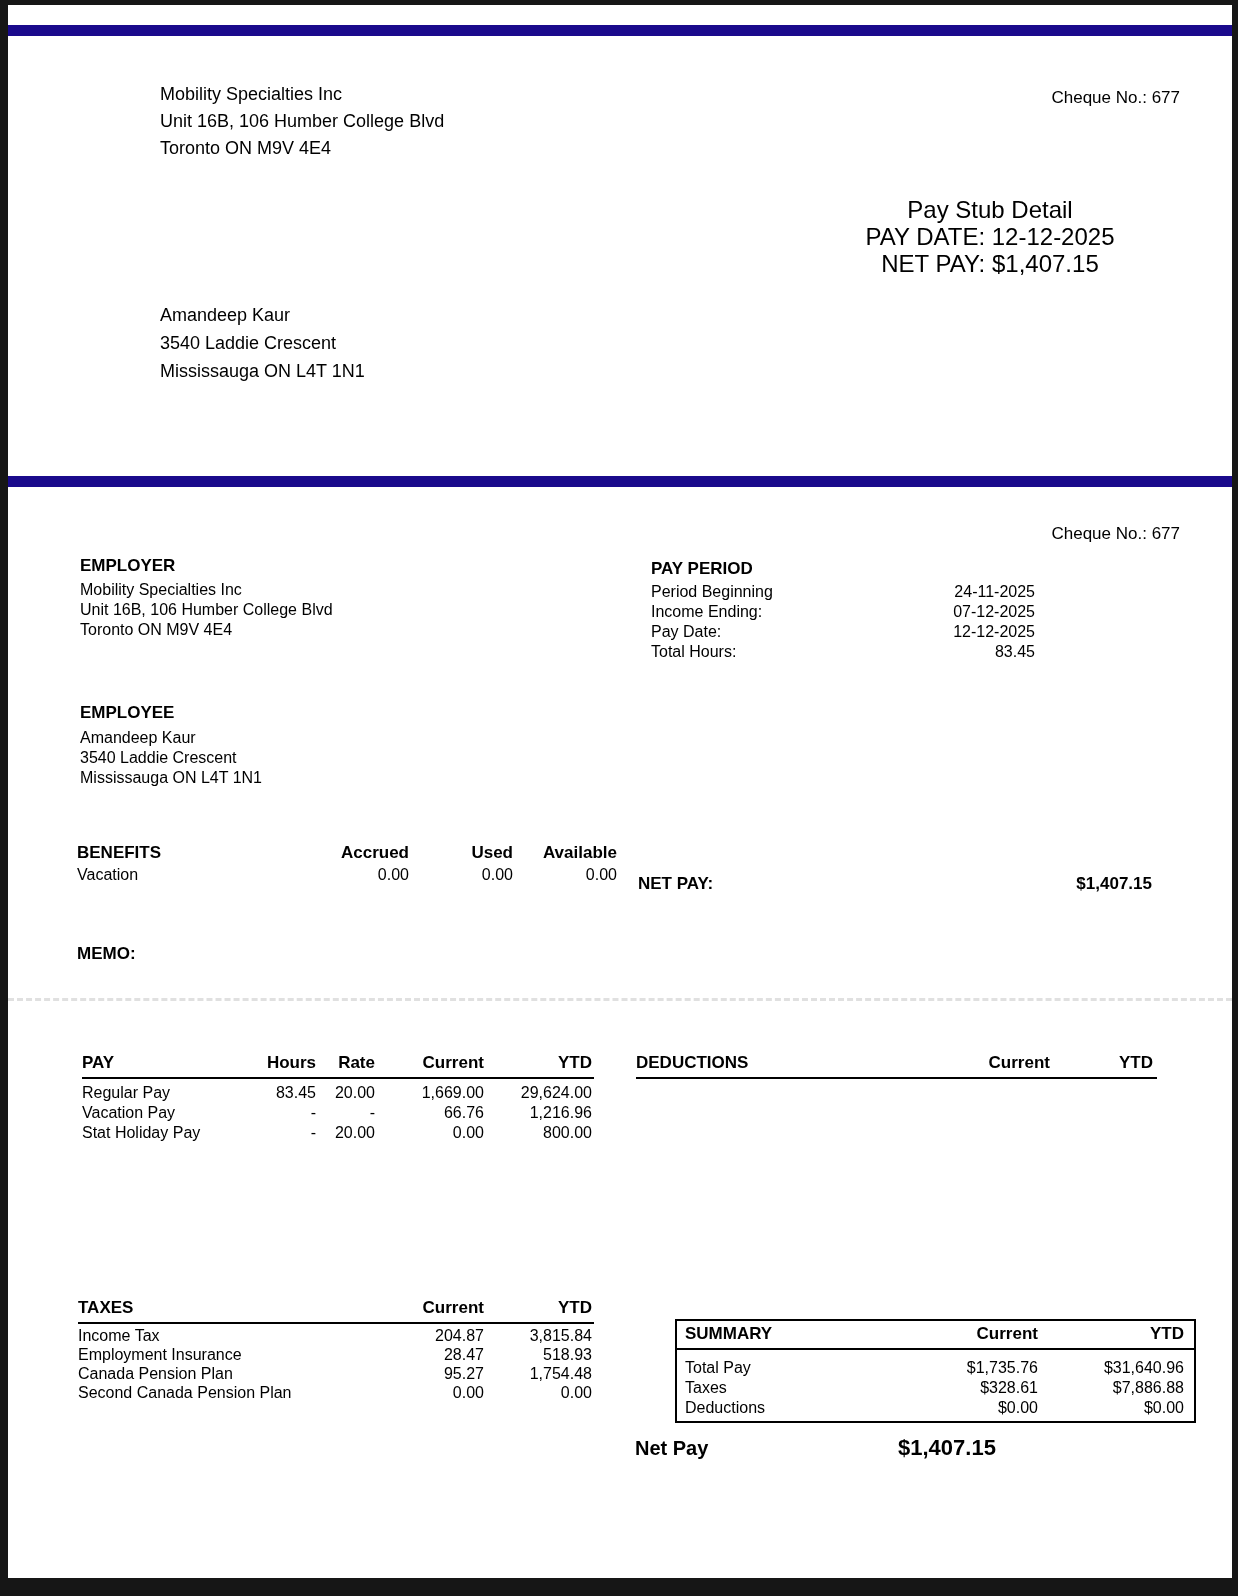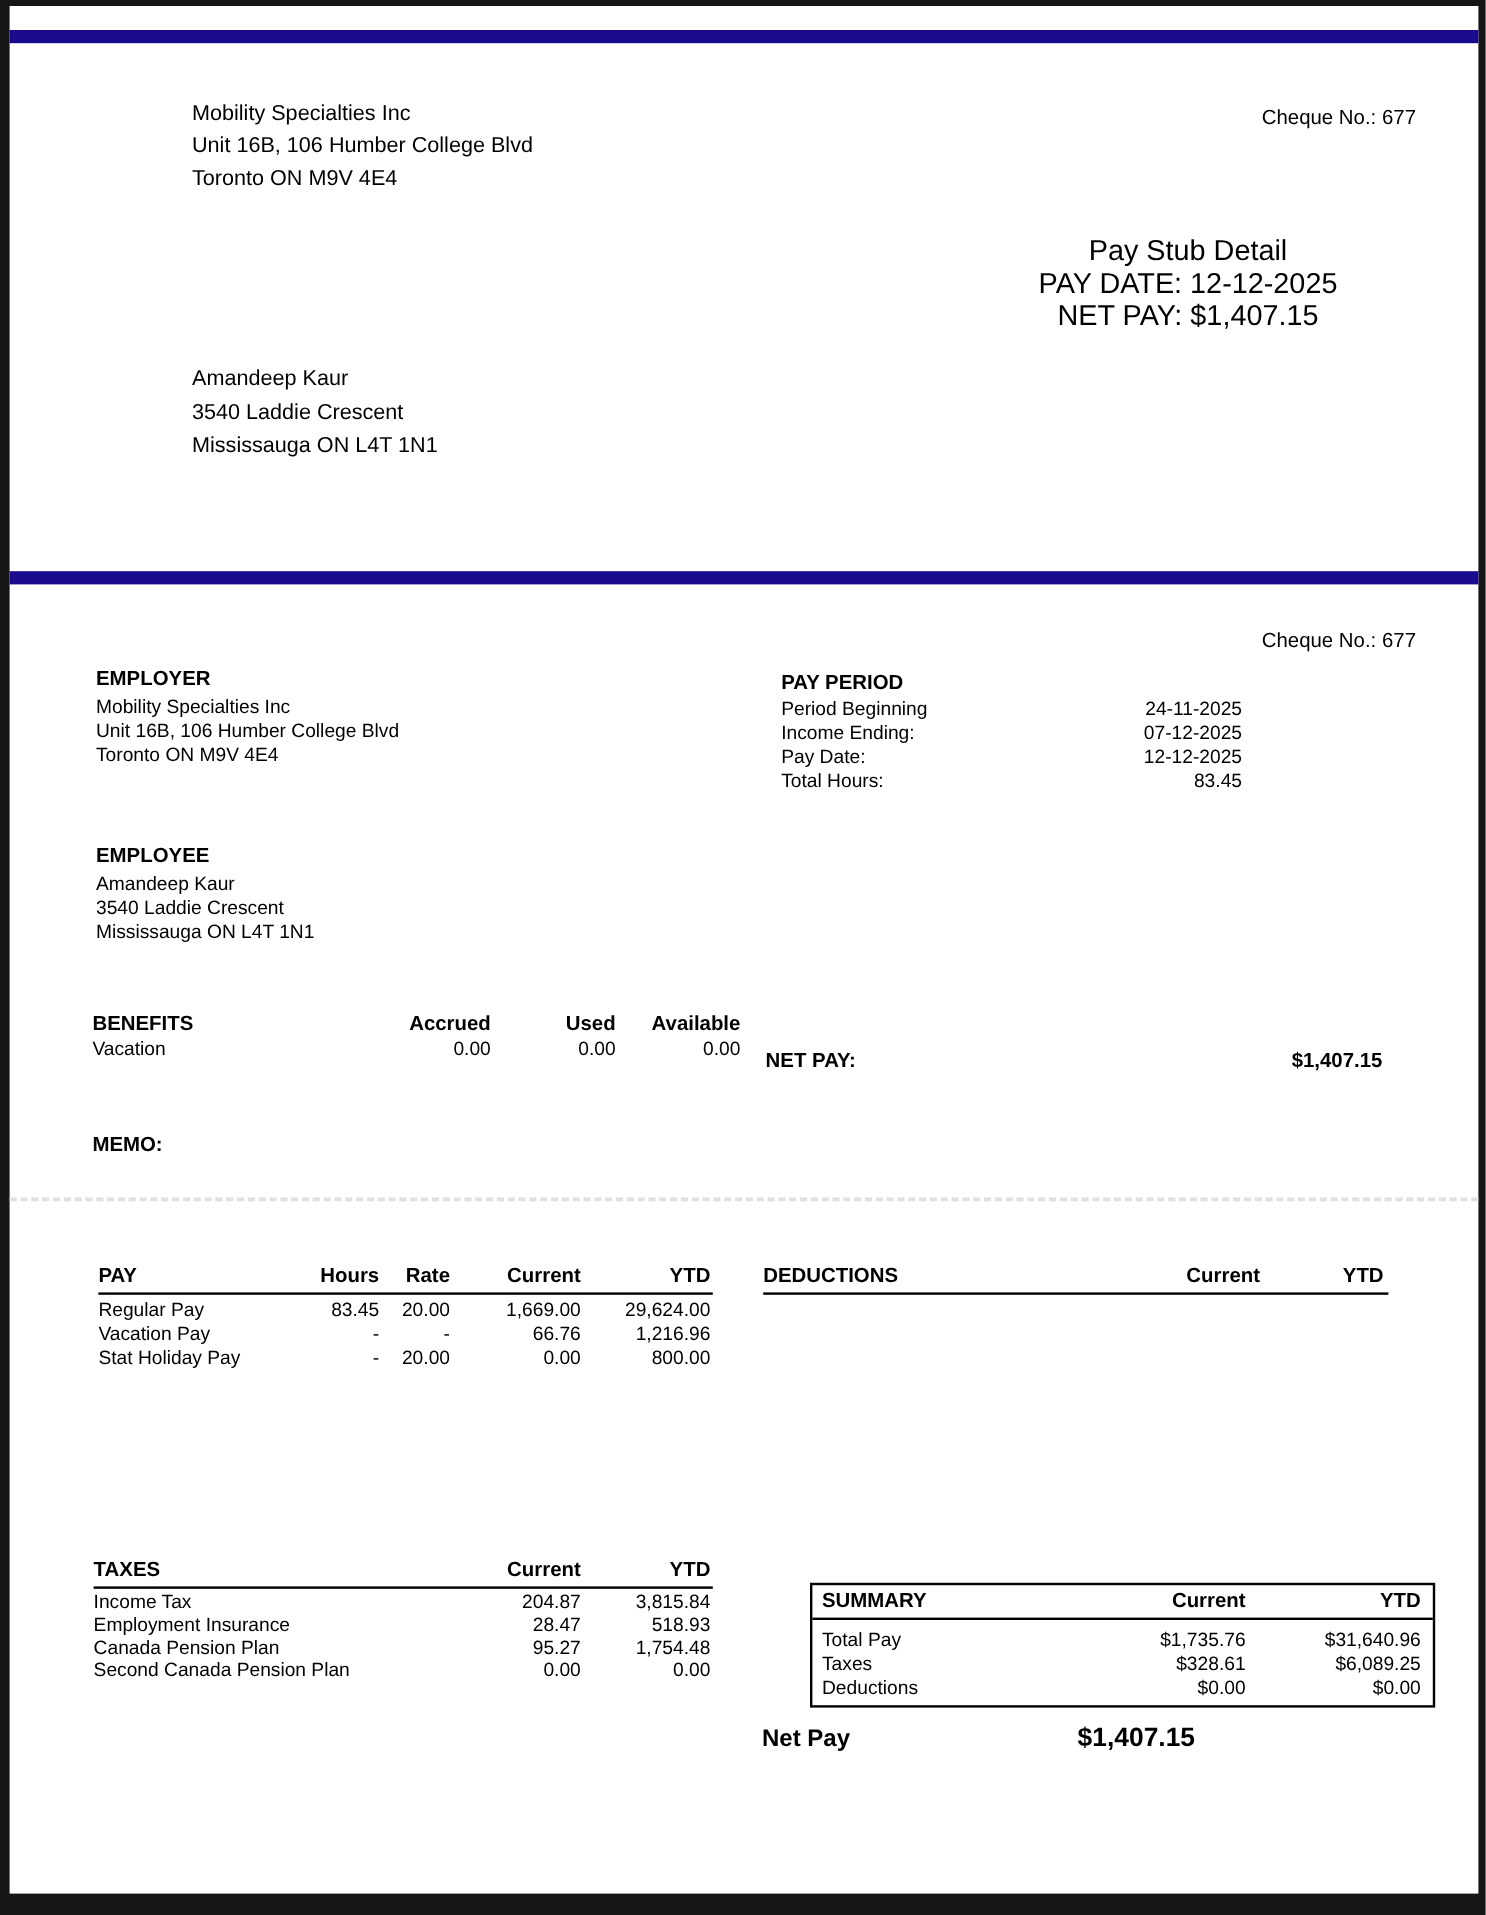--- a/index.html
+++ b/index.html
@@ -249,21 +249,21 @@
     </div>
     <div class="summary-body">
       <div class="summary-row">
         <span>Total Pay</span>
         <span class="rt-right">$1,735.76</span>
         <span class="rt-right">$31,640.96</span>
       </div>
       <div class="summary-row">
         <span>Taxes</span>
         <span class="rt-right">$328.61</span>
-        <span class="rt-right">$6,089.25</span>
+        <span class="rt-right">$7,886.88</span>
       </div>
       <div class="summary-row">
         <span>Deductions</span>
         <span class="rt-right">$0.00</span>
         <span class="rt-right">$0.00</span>
       </div>
     </div>
   </div>
 
   <div class="netpay-final">

